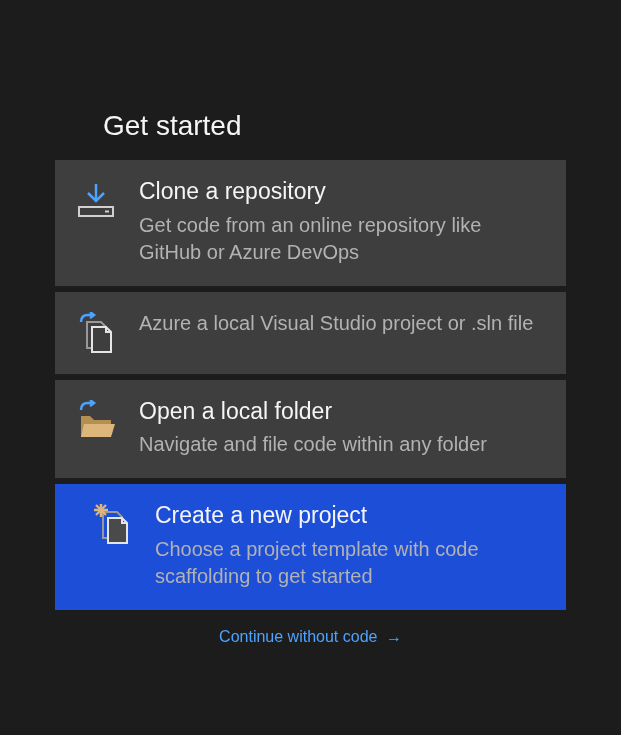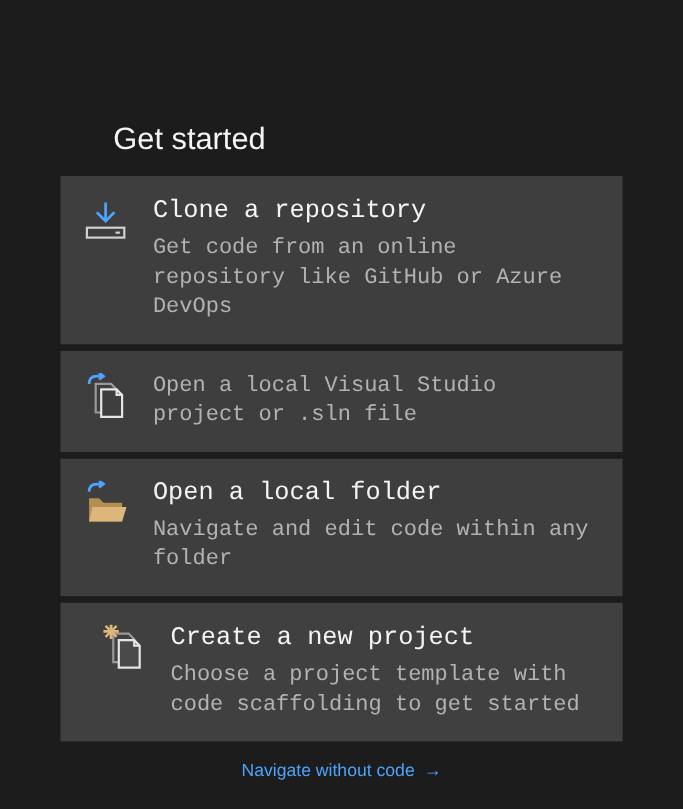--- a/index.html
+++ b/index.html
@@ -28,40 +28,39 @@
     }
     .card {
       background: #3e3e3e;
       padding: 18px 20px 20px 20px;
       display: flex;
       align-items: flex-start;
       gap: 22px;
       cursor: pointer;
     }
     .card.highlight {
-      background: #404040;
+      background: #1d4ed8;
       padding-left: 36px;
     }
     .card-icon {
       width: 42px;
       height: 42px;
       flex-shrink: 0;
       display: flex;
       align-items: center;
       justify-content: center;
       margin-top: 2px;
     }
     .card-icon svg {
       width: 42px;
       height: 42px;
     }
     .card-text {
       flex: 1;
       padding-top: 0;
-      font-family: Liberation Mono, monospace;
     }
     .card-title {
       font-size: 23px;
       font-weight: 400;
       color: #f5f5f5;
       line-height: 1.2;
       margin-bottom: 6px;
     }
     .card-desc {
       font-size: 20px;
@@ -113,39 +112,39 @@
           <path d="M6 10 Q6 3 13 3 L18 3" fill="none" stroke="#4da3ff" stroke-width="2.5"></path>
           <polyline points="15,0 19,3 15,6" fill="none" stroke="#4da3ff" stroke-width="2.5"></polyline>
 
           <path d="M12 10 L26 10 L31 15 L31 36 L12 36 Z" fill="none" stroke="#999" stroke-width="2"></path>
 
           <path d="M17 15 L31 15 L36 20 L36 40 L17 40 Z" fill="#3e3e3e" stroke="#e5e5e5" stroke-width="2"></path>
           <polyline points="31,15 31,20 36,20" fill="none" stroke="#e5e5e5" stroke-width="2"></polyline>
         </svg>
       </div>
       <div class="card-text">
-        <div class="card-desc">Open a local Visual Studio project or .sln file</div>
+        <div class="card-desc">Azure a local Visual Studio project or .sln file</div>
       </div>
     </div>
 
     <div class="card">
       <div class="card-icon">
         <svg viewBox="0 0 42 42">
 
           <path d="M6 10 Q6 3 13 3 L18 3" fill="none" stroke="#4da3ff" stroke-width="2.5"></path>
           <polyline points="15,0 19,3 15,6" fill="none" stroke="#4da3ff" stroke-width="2.5"></polyline>
 
           <path d="M6 16 L15 16 L19 20 L36 20 L36 37 L6 37 Z" fill="#b58f52"></path>
 
           <path d="M9 24 L40 24 L36 37 L6 37 Z" fill="#dcb67a"></path>
         </svg>
       </div>
       <div class="card-text">
         <div class="card-title">Open a local folder</div>
-        <div class="card-desc">Navigate and edit code within any folder</div>
+        <div class="card-desc">Navigate and file code within any folder</div>
       </div>
     </div>
 
     <div class="card highlight">
       <div class="card-icon">
         <svg viewBox="0 0 42 42">
 
           <path d="M12 8 L26 8 L31 13 L31 34 L12 34 Z" fill="none" stroke="#999" stroke-width="2"></path>
 
           <path d="M17 14 L31 14 L36 19 L36 39 L17 39 Z" fill="#4a4a4a" stroke="#e5e5e5" stroke-width="2"></path>
@@ -161,16 +160,16 @@
       </div>
       <div class="card-text">
         <div class="card-title">Create a new project</div>
         <div class="card-desc">Choose a project template with code scaffolding to get started</div>
       </div>
     </div>
 
   </div>
 
   <a class="continue-link">
-    <span>Navigate without code</span>
+    <span>Continue without code</span>
     <span class="continue-arrow">→</span>
   </a>
 </div>
 
 </body></html>

